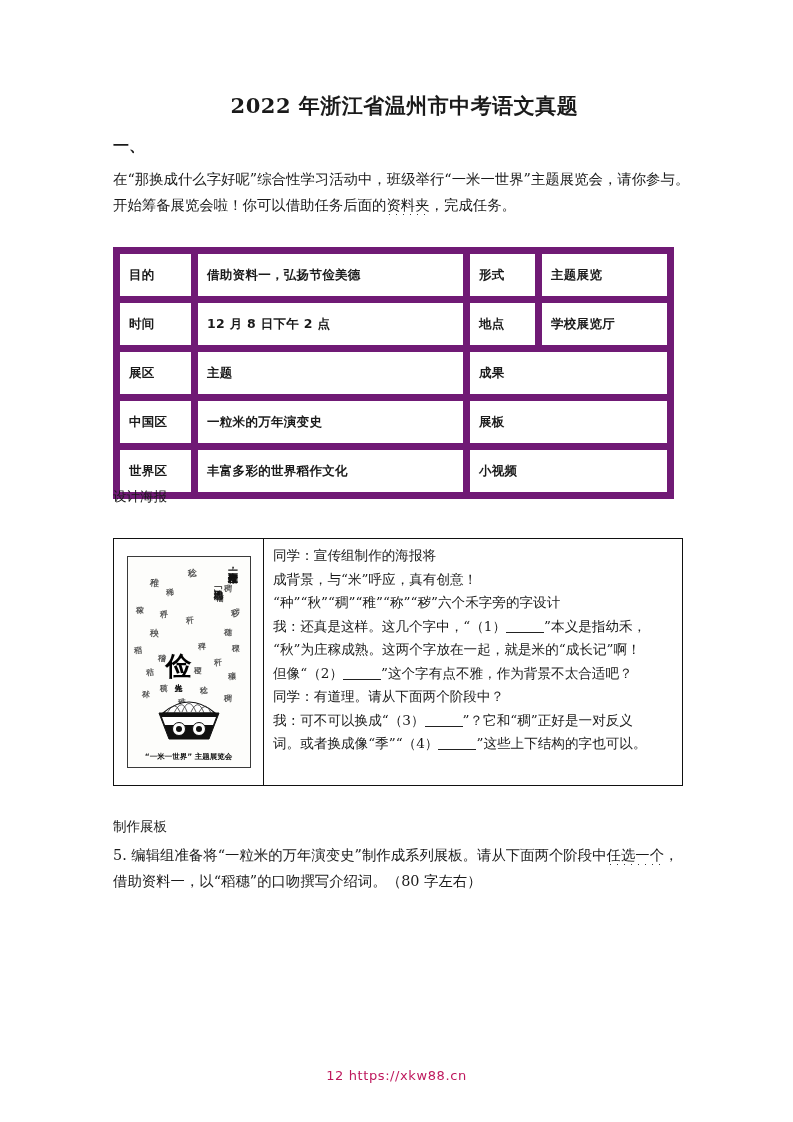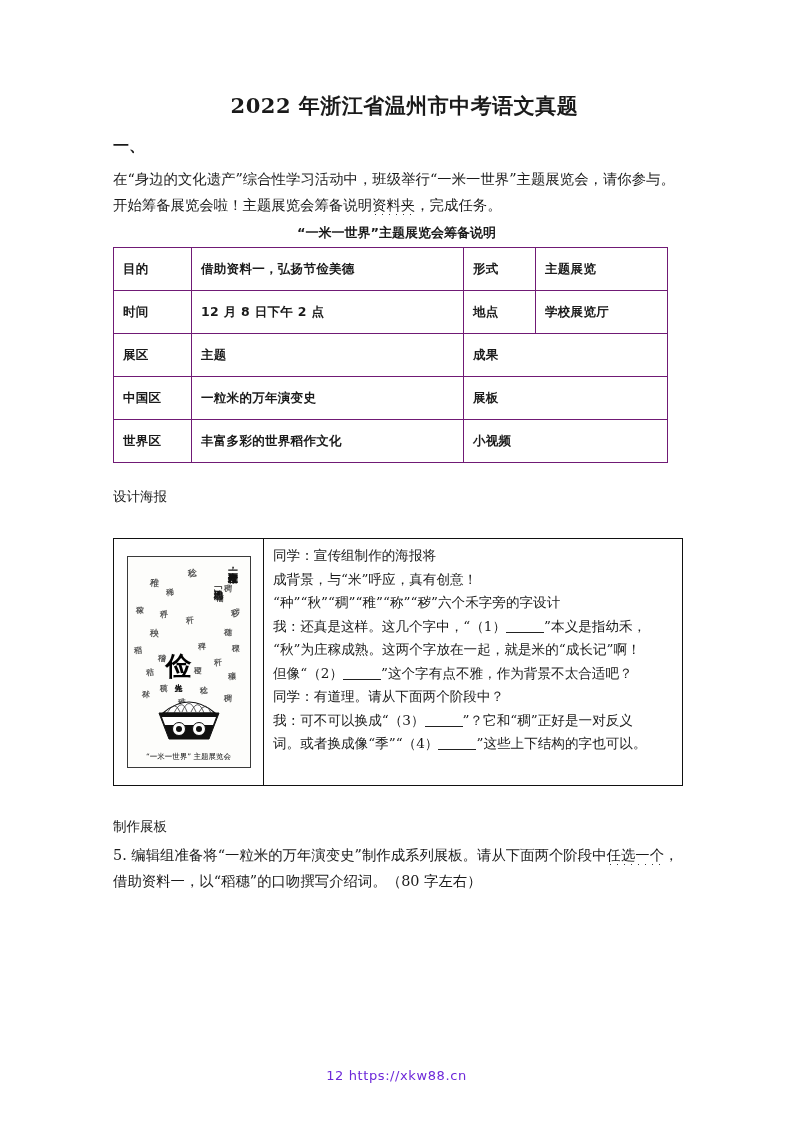--- a/index.html
+++ b/index.html
@@ -89,21 +89,21 @@
     position: absolute;
     left: 113px;
     top: 247px;
     width: 554px;
     border-collapse: collapse;
     table-layout: fixed;
     font-size: 12.5px;
     font-family: "DejaVu Sans", "Liberation Sans", sans-serif;
   }
   .prep-table td {
-    border: 1px solid #701a75;
+    border: 7px solid #701a75;
     height: 38px;
     padding: 2px 9px;
     vertical-align: middle;
     font-weight: 600;
     letter-spacing: 0.3px;
   }
   .col-label { width: 78px; }
   .col-main  { width: 272px; }
   .col-lab2  { width: 72px; }
   .col-val2  { width: 132px; }
@@ -219,54 +219,53 @@
     left: 50%;
     transform: translateX(-50%);
     bottom: 22px;
   }
   .poster-art .footline {
     position: absolute;
     left: 0; right: 0;
     bottom: 5px;
     text-align: center;
     font-size: 7.5px;
-    font-weight: 400;
+    font-weight: 700;
     color: #111;
     font-family: "DejaVu Sans", "Liberation Sans", sans-serif;
     white-space: nowrap;
   }
 
   
   .footer {
     position: absolute;
     left: 0;
     top: 1068px;
     width: 793px;
     text-align: center;
     font-size: 13px;
-    color: #6d28d9;
+    color: #be185d;
     font-family: "DejaVu Sans", "Liberation Sans", sans-serif;
     letter-spacing: 0.6px;
   }
 </style>
 </head>
 <body>
 
 <div class="page">
 
   <div class="doc-title">2022 年浙江省温州市中考语文真题</div>
 
   <div class="section-num">一、</div>
 
   <div class="intro">
-    <span class="ln">在“身边的文化遗产”综合性学习活动中，班级举行“一米一世界”主题展览会，请你参与。</span>
-    <span class="ln"><span>开始筹备展览会啦！主题展览会筹备说明</span><span class="dotted-em">资料夹</span><span>，完成任务。</span></span>
+    <span class="ln">在“那换成什么字好呢”综合性学习活动中，班级举行“一米一世界”主题展览会，请你参与。</span>
+    <span class="ln"><span>开始筹备展览会啦！你可以借助任务后面的</span><span class="dotted-em">资料夹</span><span>，完成任务。</span></span>
   </div>
 
-  <div class="table-caption">“一米一世界”主题展览会筹备说明</div>
 
   <table class="prep-table">
     <colgroup>
       <col class="col-label">
         <col class="col-main">
         <col class="col-lab2">
         <col class="col-val2">
     </colgroup>
     <tbody>
       <tr>

